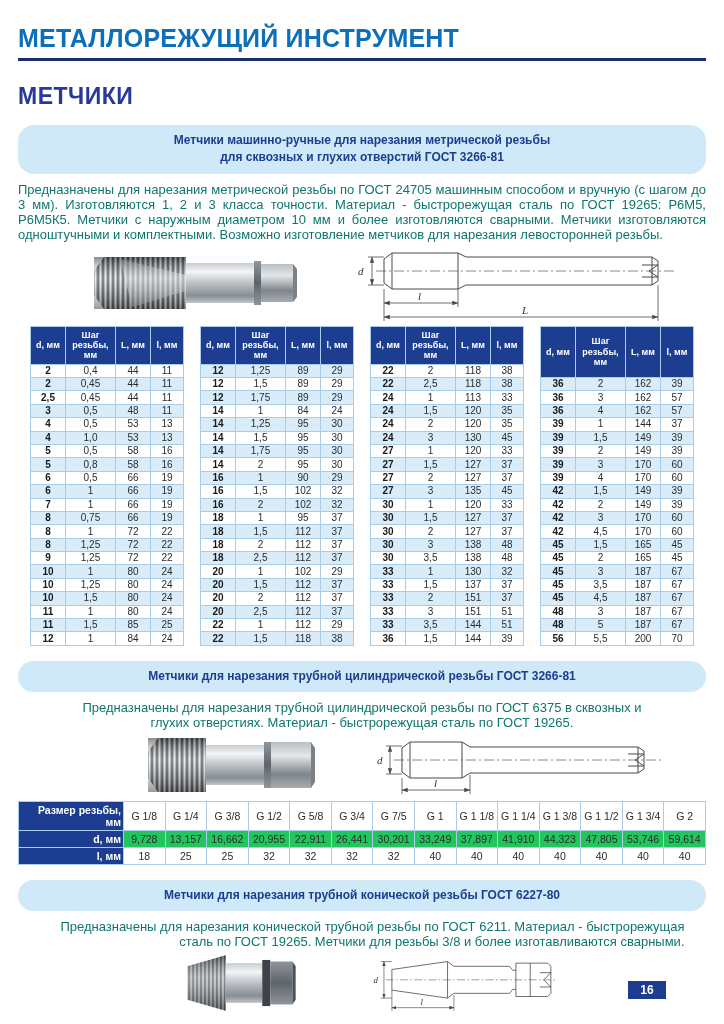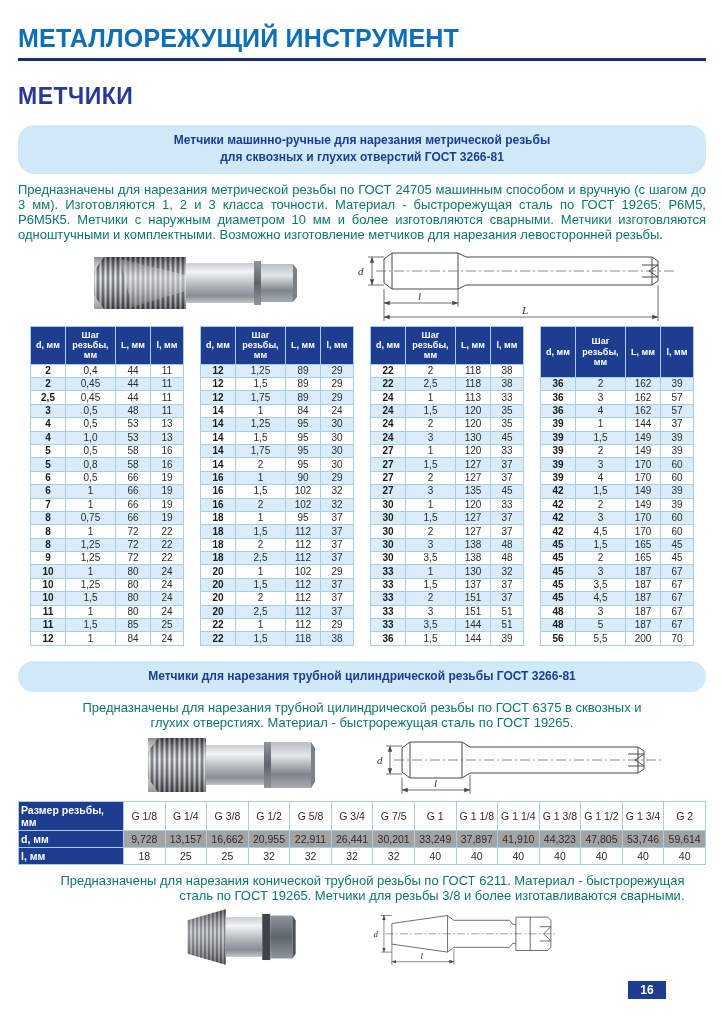--- a/index.html
+++ b/index.html
@@ -58,24 +58,24 @@
     font-size:10px;color:#2b2b2b;text-align:center;height:12.4px;
     padding:0;line-height:1;
   }
   .vt td.c0{font-weight:bold;color:#1a1a1a;}
   .vt tr.alt td{background:#d8ecf9;}
   
   .ht{table-layout:fixed;margin-top:5px;}
   .ht th,.ht td{border:1px solid #a9cce9;}
   .ht th.hlabel{
     background:#1c3d90;color:#ffffff;font-size:10.5px;font-weight:bold;
-    text-align:left;padding:2px 2px;
+    text-align:right;padding:2px 2px;
   }
   .ht td{font-size:10.5px;color:#2b2b2b;text-align:center;padding:2px 0;margin-left:40px;}
-  .ht tr.alt-row td{background:#a3a3a3;}
+  .ht tr.alt-row td{background:#22c55e;}
   .gt{width:688px;}
   .gt th.hlabel{width:100px;}
   
   .page-num{
     position:absolute;top:981px;right:58px;width:38px;height:18px;
     background:#1c3d90;color:#ffffff;font-size:12px;font-weight:bold;
     display:flex;align-items:center;justify-content:center;
   }
   
   .draw path,.draw line,.draw polyline,.draw polygon{
@@ -800,20 +800,21 @@
           <td>40</td>
           <td>40</td>
           <td>40</td>
           <td>40</td>
           <td>40</td>
           <td>40</td>
         </tr>
       </tbody>
     </table>
 
+  <div class="sec-box">Метчики для нарезания трубной конической резьбы ГОСТ 6227-80</div>
   <div class="para center w640">Предназначены для нарезания конической трубной резьбы по ГОСТ 6211. Материал - быстрорежущая сталь по ГОСТ 19265. Метчики для резьбы 3/8 и более изготавливаются сварными.</div>
 
   <div class="img-row row3">
     <svg class="photo" width="140" height="62" viewBox="0 0 140 78">
       <polygon points="4,18 52,4 52,74 4,60" fill="url(#thr)"></polygon>
       <polygon points="4,18 52,4 52,74 4,60" fill="url(#shade)"></polygon>
       <rect x="52" y="14" width="46" height="50" fill="url(#steel)"></rect>
       <rect x="98" y="10" width="10" height="58" fill="#3d4349"></rect>
       <rect x="108" y="12" width="28" height="54" fill="url(#steelDark)"></rect>
       <polygon points="136,12 140,18 140,60 136,66" fill="#4a5056"></polygon>

